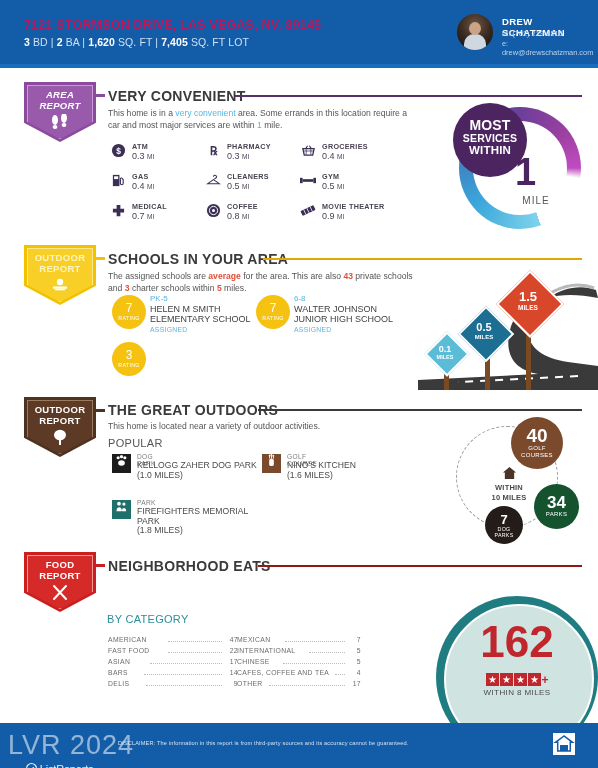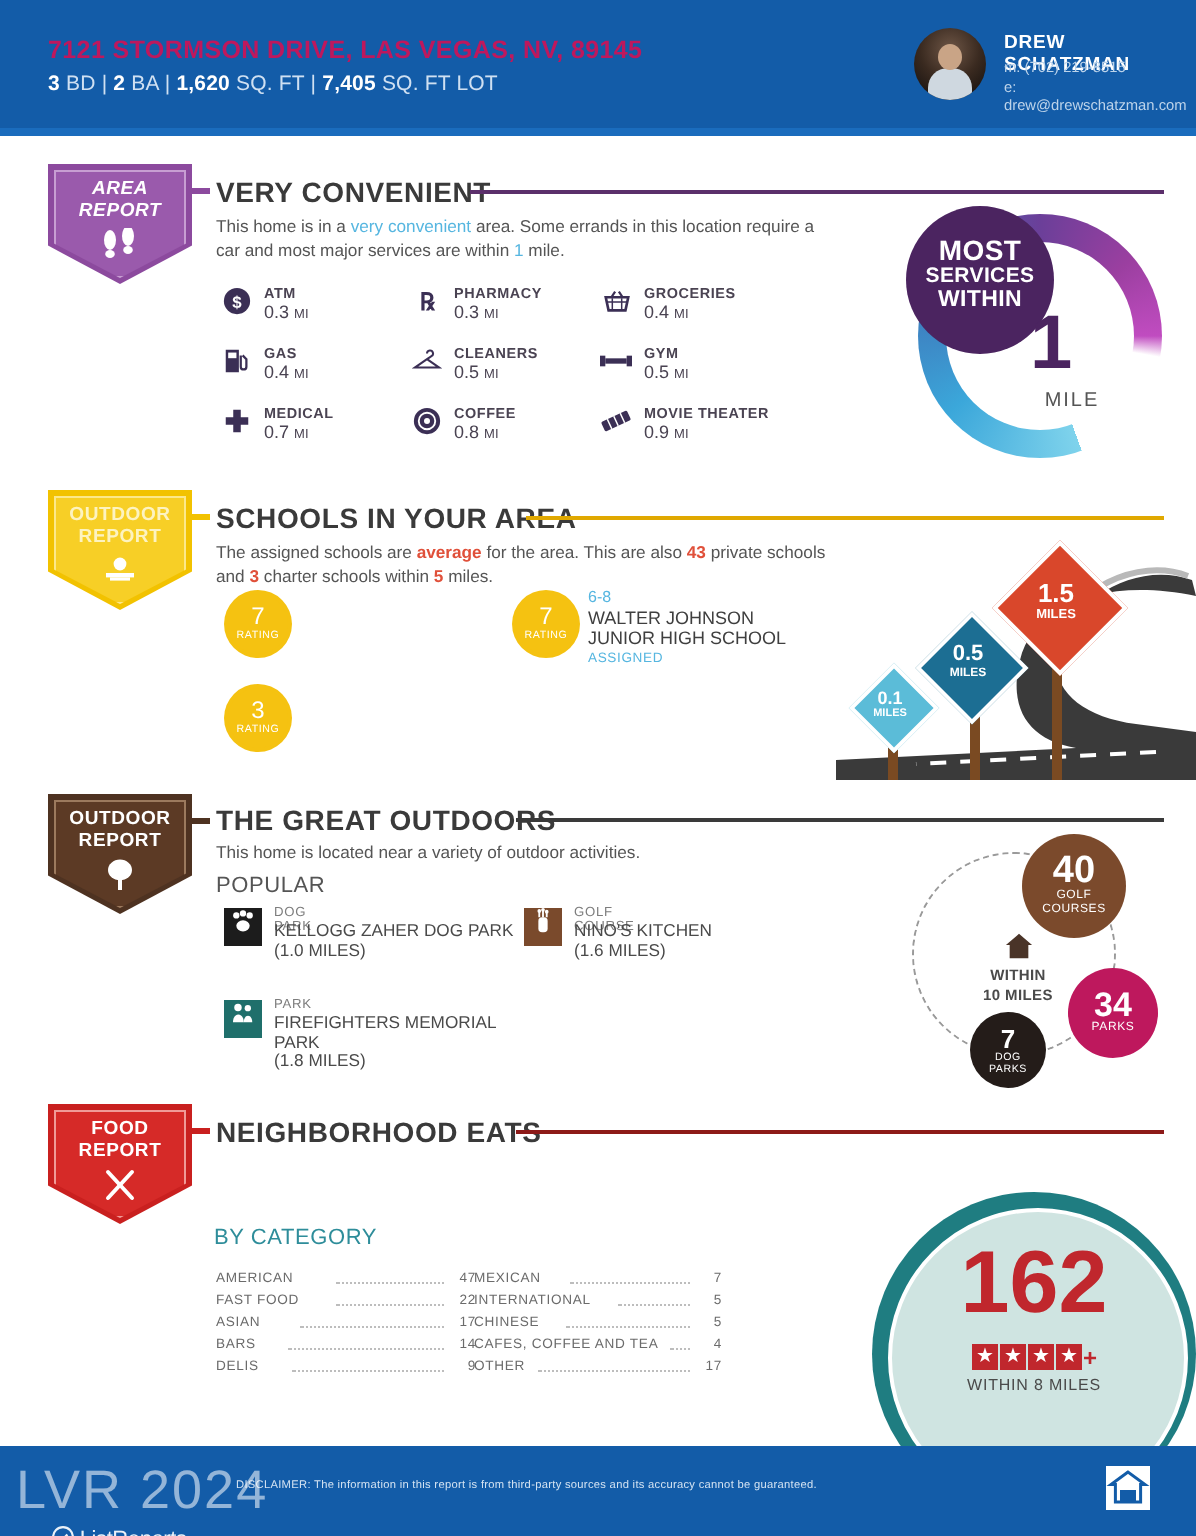--- a/index.html
+++ b/index.html
@@ -274,20 +274,25 @@
   <div class="secrule" style="left:263px;top:258px;width:319px;background:#e0a800;"></div>
   <div class="secdesc" style="left:108px;top:271px;width:305px;">
     <span>The assigned schools are </span><span class="hl">average</span><span> for the area. This are also </span><span class="hl">43</span><span> private schools and </span><span class="hl">3</span><span> charter schools within </span><span class="hl">5</span><span> miles.</span>
   </div>
 
   <div class="srat" style="left:114px;top:297px;">
     <div class="disc"></div>
     <div class="n">7</div>
     <div class="l">RATING</div>
   </div>
+  <div class="sinfo" style="left:150px;top:294px;">
+    <div class="gr">PK-5</div>
+    <div class="nm" style="width:108px">HELEN M SMITH ELEMENTARY SCHOOL</div>
+    <div class="as" style="color:#56b6e0">ASSIGNED</div>
+  </div>
 
   <div class="srat" style="left:258px;top:297px;">
     <div class="disc"></div>
     <div class="n">7</div>
     <div class="l">RATING</div>
   </div>
   <div class="sinfo" style="left:294px;top:294px;">
     <div class="gr">6-8</div>
     <div class="nm" style="width:116px">WALTER JOHNSON JUNIOR HIGH SCHOOL</div>
     <div class="as" style="color:#56b6e0">ASSIGNED</div>
@@ -386,21 +391,21 @@
         </svg>
     </div>
     <div class="t">WITHIN</div>
     <div class="t">10 MILES</div>
   </div>
   <div class="obub" style="left:511px;top:417px;width:52px;height:52px;background:#7b4a2c;">
     <div class="n" style="font-size:19px;line-height:19px;padding-top:9px;">40</div>
     <div class="l" style="font-size:6px;line-height:7px;">GOLF</div>
     <div class="l" style="font-size:6px;line-height:7px;">COURSES</div>
   </div>
-  <div class="obub" style="left:534px;top:484px;width:45px;height:45px;background:#be185d;">
+  <div class="obub" style="left:534px;top:484px;width:45px;height:45px;background:#14532d;">
     <div class="n" style="font-size:17px;line-height:17px;padding-top:10px;">34</div>
     <div class="l" style="font-size:6px;line-height:7px;">PARKS</div>
   </div>
   <div class="obub" style="left:485px;top:506px;width:38px;height:38px;background:#241c19;">
     <div class="n" style="font-size:13px;line-height:13px;padding-top:7px;">7</div>
     <div class="l" style="font-size:5.3px;line-height:6px;">DOG</div>
     <div class="l" style="font-size:5.3px;line-height:6px;">PARKS</div>
   </div>
 
   <div class="shield" style="left:24px;top:552px;">

